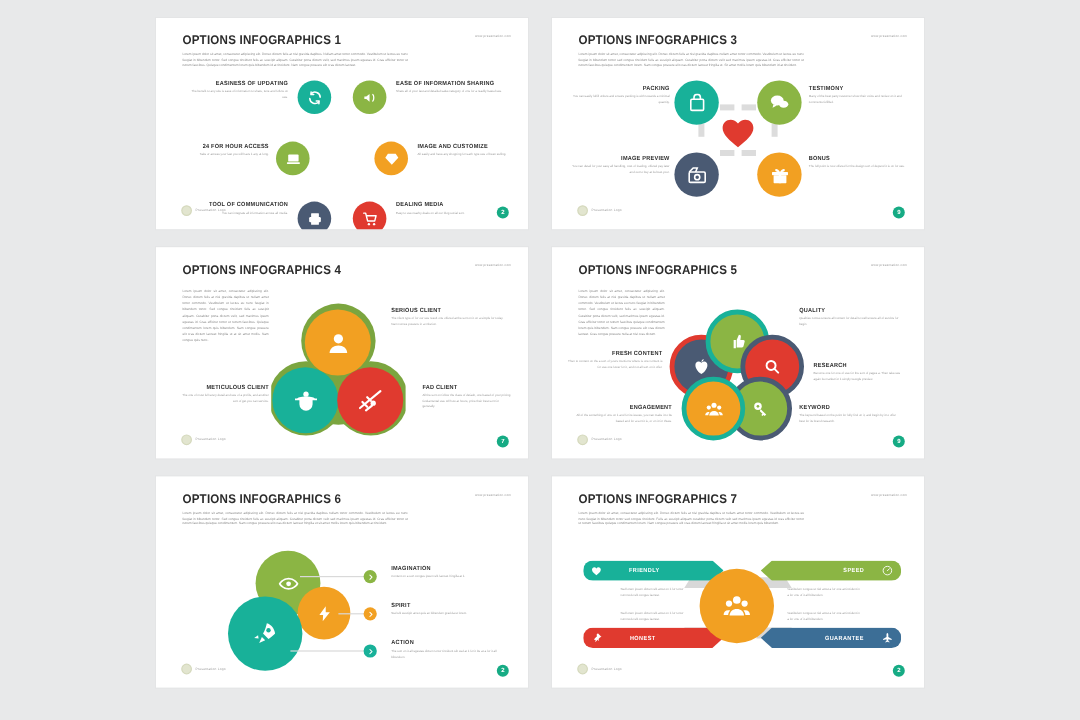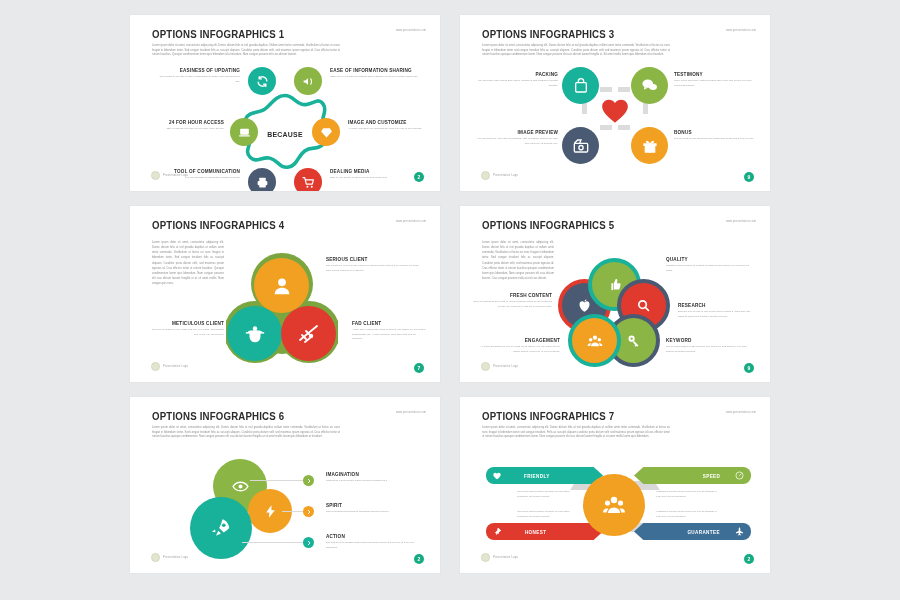--- a/index.html
+++ b/index.html
@@ -113,26 +113,20 @@
 <body>
 
 <div class="gallery">
 
   <div class="slide">
     <div class="slide-inner">
       <div class="s-title">OPTIONS INFOGRAPHICS 1</div>
       <div class="s-corner">www.presentation.com</div>
       <div class="s-body">Lorem ipsum dolor sit amet, consectetur adipiscing elit. Donec dictum felis at nisl gravida dapibus. Nullam amet tortor commodo. Vestibulum ut lectus eu nunc feugiat in bibendum tortor. Sed congue tincidunt felis ac suscipit aliquam. Curabitur porta dictum velit, sed maximus ipsum egestas id. Cras efficitur tortor ut rutrum faucibus. Quisque condimentum lorem quis bibendum id at tincidunt. Nam congue posuere elit cras dictum laoreet.</div>
 
-      <div class="star-wrap" style="left:110px;top:77px;width:90px;height:84px;">
-        <svg width="90" height="84" viewBox="0 0 100 94">
-          <path d="M50 4 C60 4 64 16 74 14 C84 12 88 6 93 14 C98 22 90 28 92 37 C94 46 100 50 93 58 C86 66 80 60 72 66 C64 72 64 82 54 84 C44 86 42 76 33 74 C24 72 18 80 11 73 C4 66 12 60 11 51 C10 42 2 38 6 30 C10 22 18 24 26 20 C34 16 38 4 50 4 Z" fill="none" stroke="#18b199" stroke-width="4" stroke-linejoin="round"></path>
-        </svg>
-        <div class="center-word">BECAUSE</div>
-      </div>
 
       <div class="circ" style="left:118px;top:52px;width:28px;height:28px;background:#18b199;">
         <svg width="13" height="13" viewBox="0 0 24 24" fill="none" stroke="#fff" stroke-width="2.4" stroke-linecap="round">
             <path d="M20 11a8 8 0 0 0-14-5M4 13a8 8 0 0 0 14 5"></path>
             <path d="M6 3v4h4M18 21v-4h-4"></path>
           </svg>
       </div>
       <div class="circ" style="left:164px;top:52px;width:28px;height:28px;background:#8bb544;">
         <svg width="13" height="13" viewBox="0 0 24 24" fill="#fff">
             <path d="M3 10v4h3l5 4V6L6 10H3z"></path>

